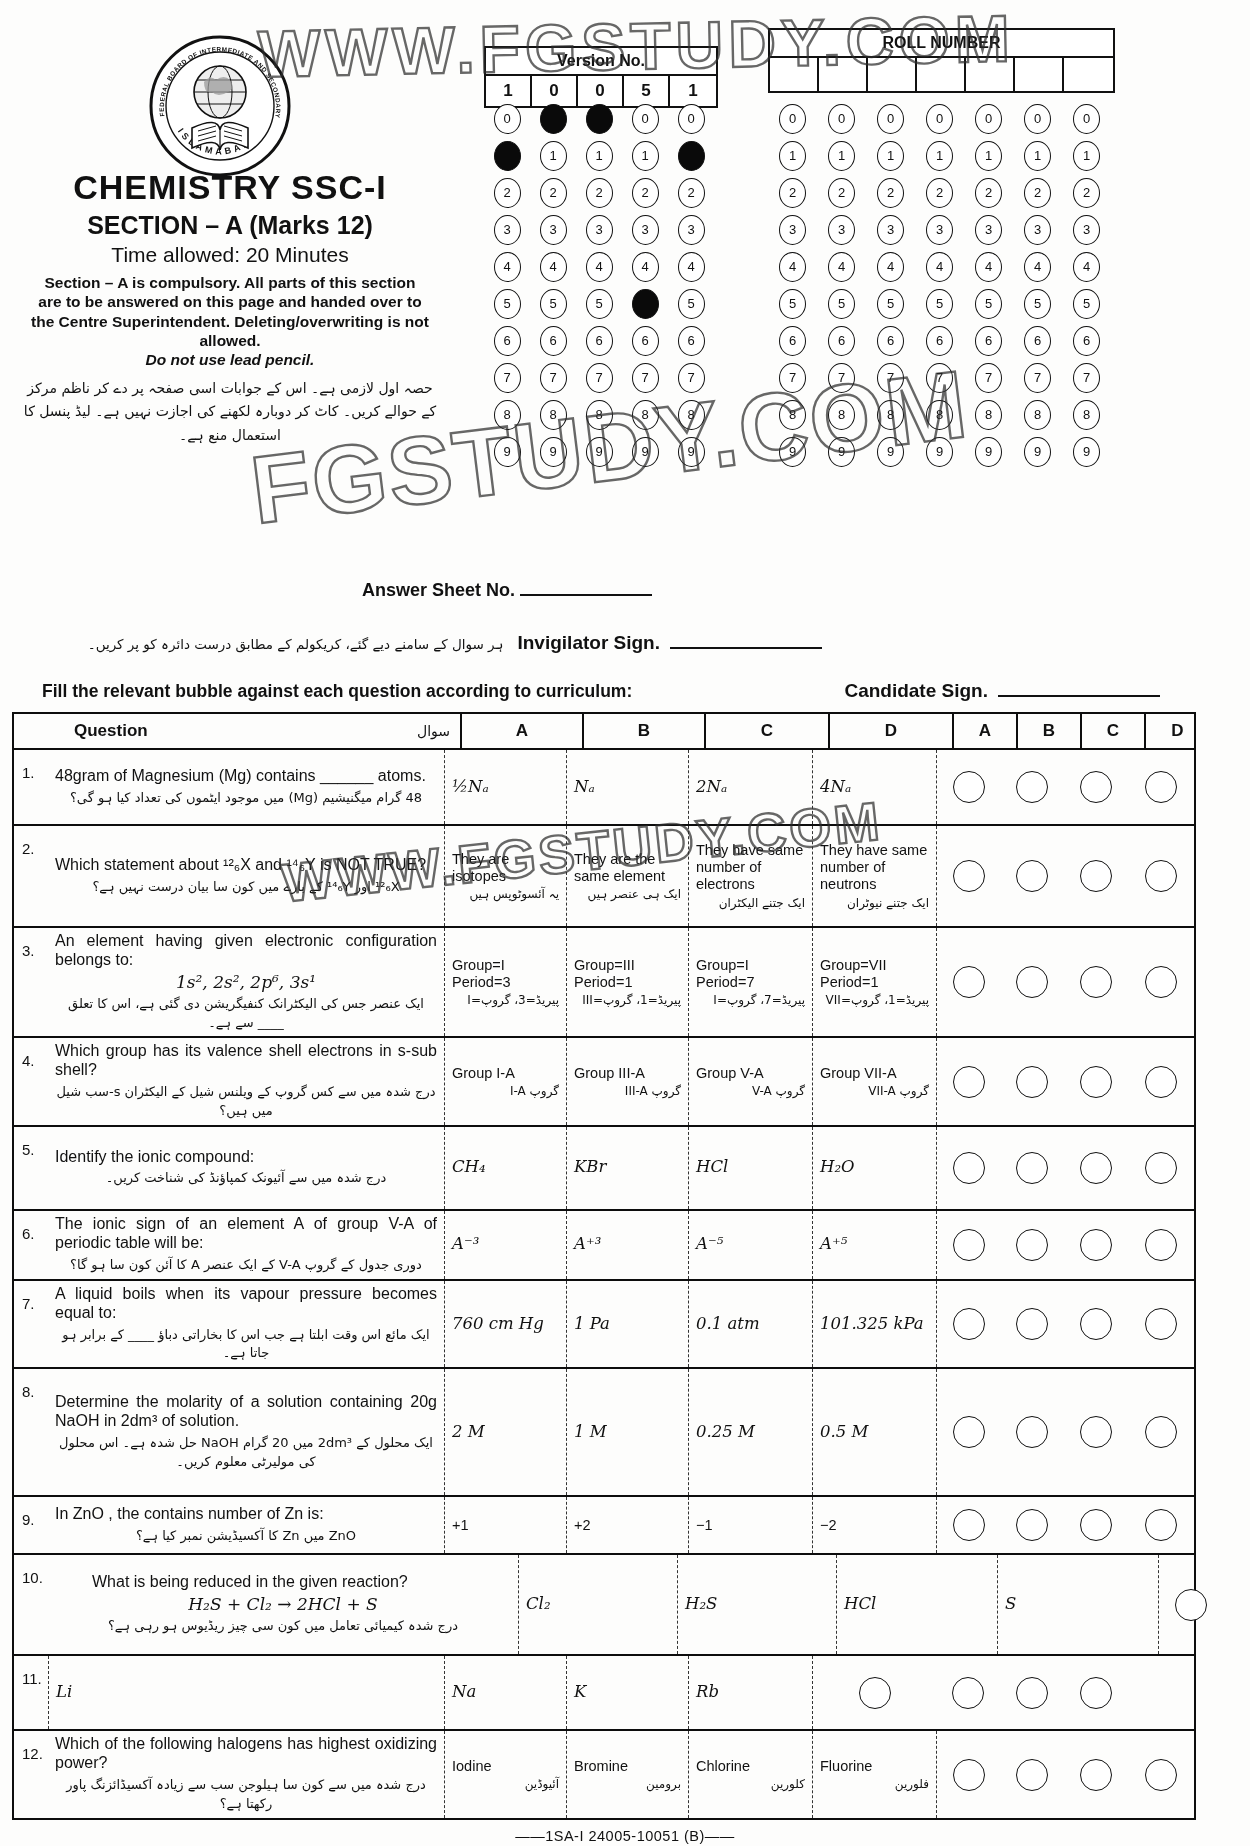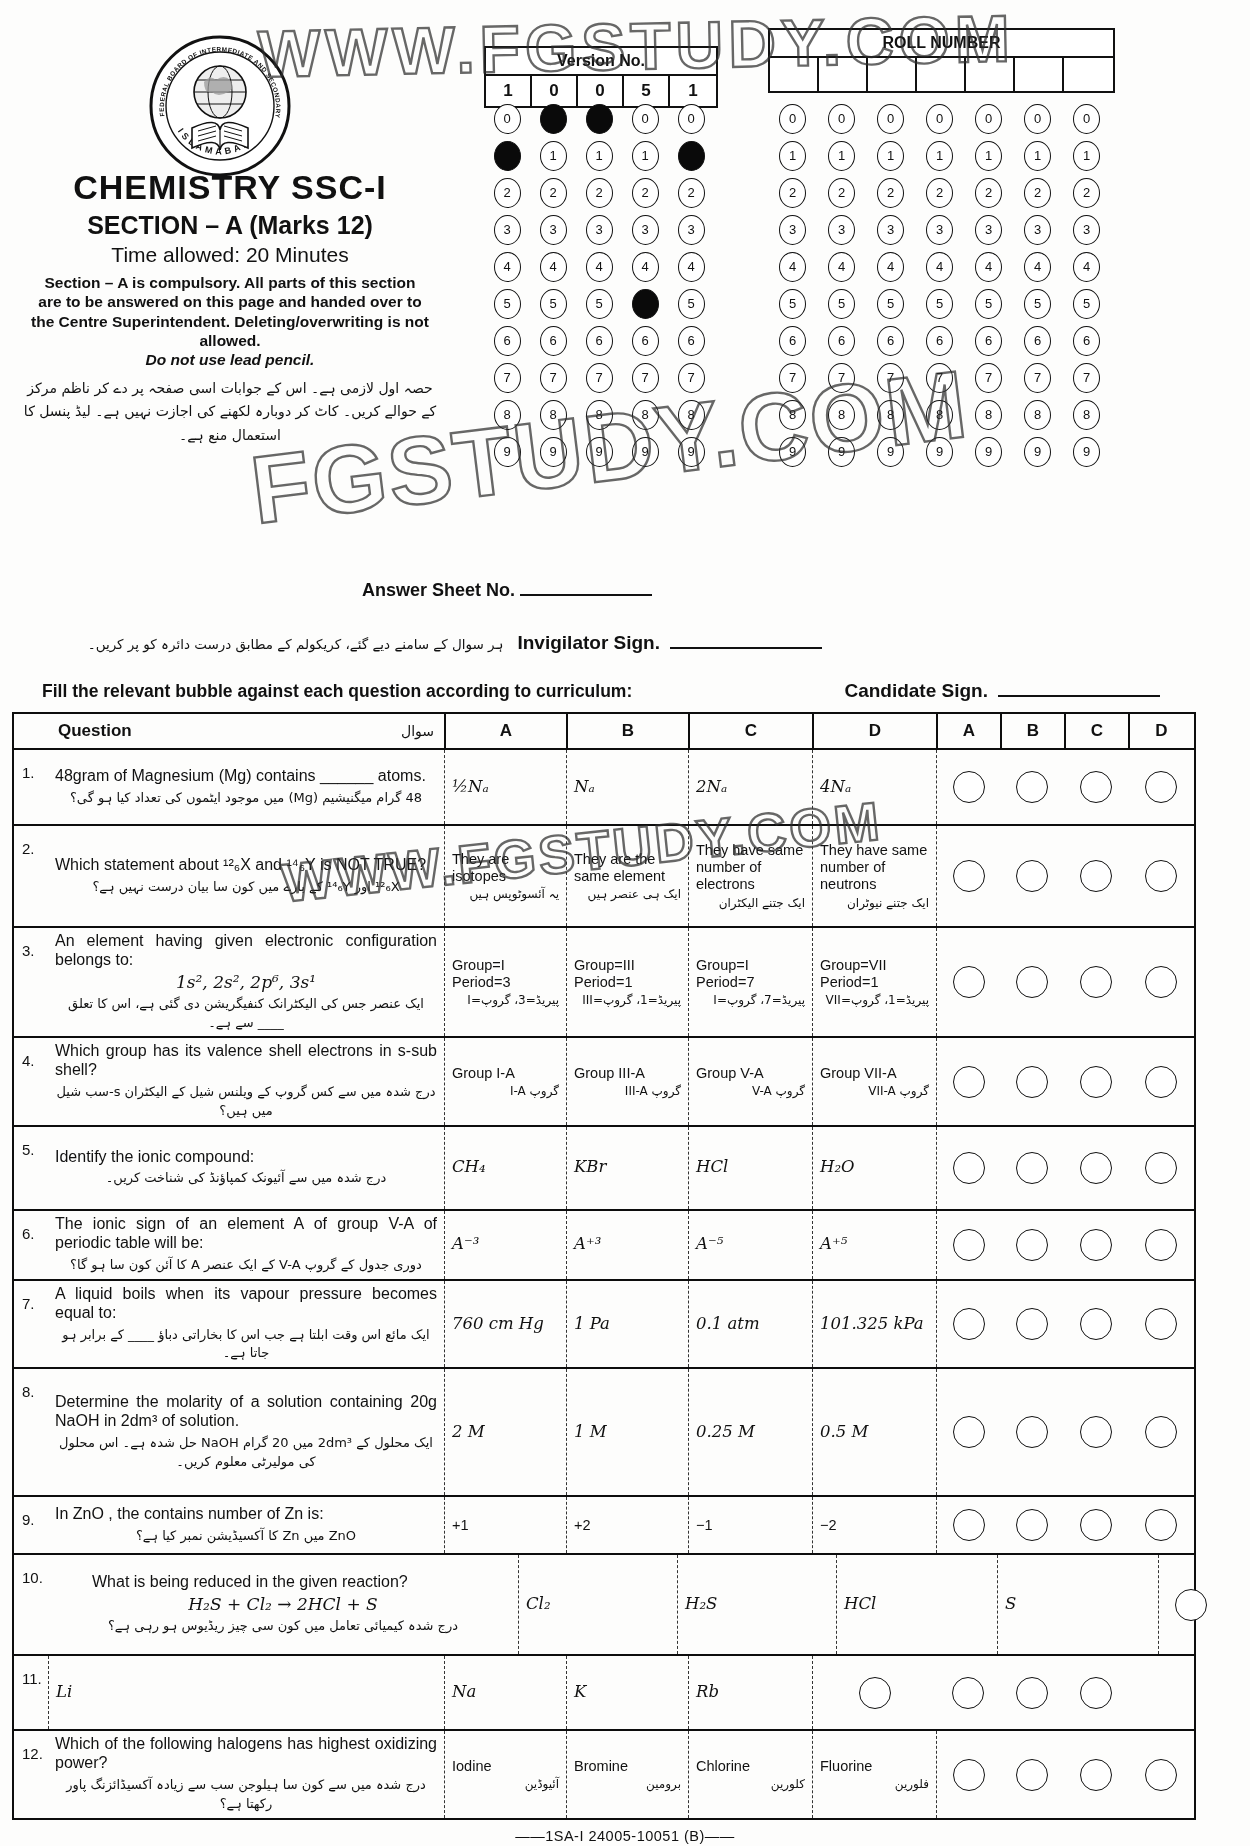--- a/index.html
+++ b/index.html
@@ -50,21 +50,21 @@
   #invig-row .u{flex:1;direction:rtl;font-family:"DejaVu Sans",sans-serif;font-size:13.5px;}
   #invig-row .lab{font-weight:bold;font-size:19px;margin:0 10px 0 14px;white-space:nowrap;}
   #fill-row{position:absolute;left:42px;top:680px;width:1118px;display:flex;align-items:baseline;}
   #fill-row .f{font-weight:bold;font-size:17.5px;}
   #fill-row .lab{font-weight:bold;font-size:19px;margin-left:auto;margin-right:10px;white-space:nowrap;}
   
   #lower{position:absolute;left:0;top:712px;width:1250px;z-index:3;}
   #qtable{margin-left:12px;width:1180px;border:2.6px solid #0d0d0d;background:rgba(255,255,255,.0);}
   .trow{display:grid;grid-template-columns:34px 396px 122px 122px 124px 124px 64px 64px 64px 65px;
         border-top:2.4px solid #0d0d0d;}
-  .trow:first-child{border-top:none;}
+  .trow:first-child{border-top:none;padding-left:16px;}
   .th{font-weight:bold;font-size:17px;display:flex;align-items:center;justify-content:center;
       padding:5px 4px;}
   .th-q{justify-content:space-between;padding:5px 10px;}
   .th-q .ur{font-family:"DejaVu Sans",sans-serif;font-size:14px;font-weight:normal;}
   .th-box{border-left:2px solid #0d0d0d;}
   .tc{padding:4px 7px;display:flex;flex-direction:column;justify-content:center;}
   .tc-num{font-size:15px;justify-content:flex-start;padding-top:14px;padding-left:8px;}
   .tc-opt{border-left:1.6px dashed #333;gap:3px;}
   .tc-bub{align-items:center;padding:0;}
   .tc-bub.firstb{border-left:1.6px dashed #333;}

